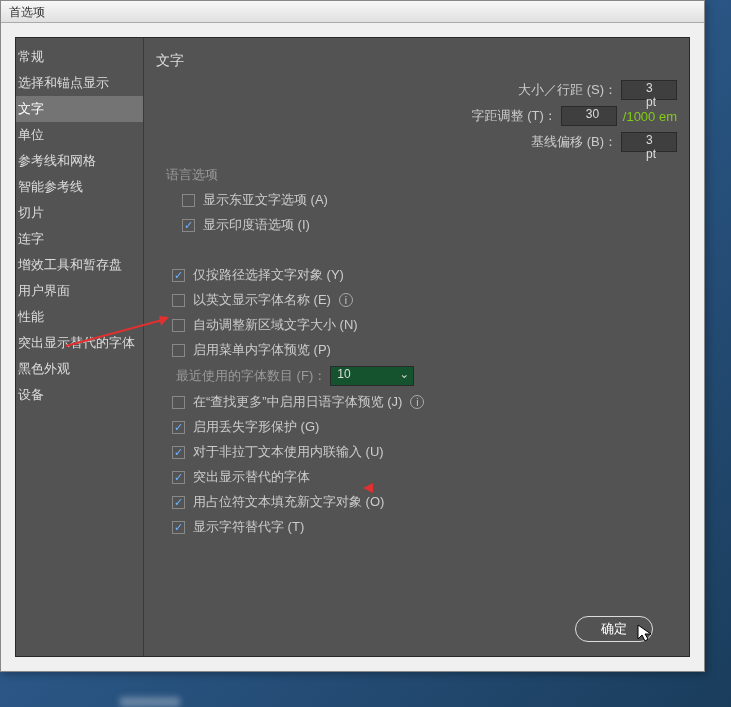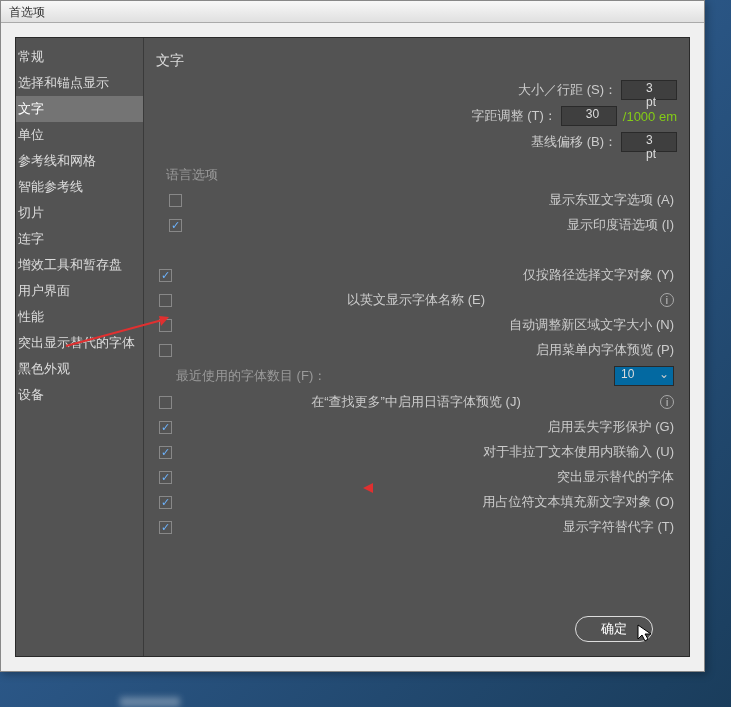--- a/index.html
+++ b/index.html
@@ -44,37 +44,37 @@
     .section-title { font-size: 14px; color: #ddd; margin-bottom: 10px; }
     .row { display: flex; align-items: center; margin: 6px 0; font-size: 13px; justify-content: flex-end; }
     .row .lbl { margin-right: 4px; color: #ccc; }
     .input {
       background: #3f3f3f; border: 1px solid #2a2a2a; color: #ddd;
       width: 56px; height: 20px; padding: 0 24px; font-size: 12px;
     }
     .unit { margin-left: 6px; color: #84cc16; }
     .indent1 { margin-left: 10px; }
     .subhead { color: #9a9a9a; margin-top: 14px; margin-bottom: 4px; font-size: 13px; }
-    .cb-row { display: flex; align-items: center; margin: 7px 3px; font-size: 13px; justify-content: space-between; }
+    .cb-row { display: flex; align-items: center; margin: 7px 16px; font-size: 13px; }
     .cb {
       width: 13px; height: 13px; border: 1px solid #888; margin-right: 8px;
       display: inline-flex; align-items: center; justify-content: center;
       background: #535353; flex-shrink: 0;
     }
     .cb.checked { background: #535353; }
     .cb.checked::after { content: "✓"; color: #6db4ff; font-size: 11px; line-height: 1; }
     .info-icon {
       width: 14px; height: 14px; border-radius: 50%; border: 1px solid #aaa;
       display: inline-flex; align-items: center; justify-content: center;
       font-size: 10px; color: #ccc; margin-left: 8px;
     }
     .select {
-      background: #0369a1; border: 1px solid #2a2a2a; color: #ddd;
+      background: #14532d; border: 1px solid #2a2a2a; color: #ddd;
       height: 20px; padding: 0 18px 0 6px; font-size: 12px; position: relative;
-      width: 60px; margin-left: 4px;
+      width: 84px; margin-left: 4px;
     }
     .select::after { content: "⌄"; position: absolute; right: 4px; top: 0; color: #ccc; }
     .gap { height: 18px; }
     .arrow-svg { position: absolute; pointer-events: none; }
     .cursor-svg { position: absolute; pointer-events: none; }
     .btn-ok {
       position: absolute; right: 36px; bottom: 14px;
       width: 78px; height: 26px; border-radius: 13px;
       border: 1.5px solid #ddd; color: #fff; font-size: 13px;
       display: flex; align-items: center; justify-content: center;

